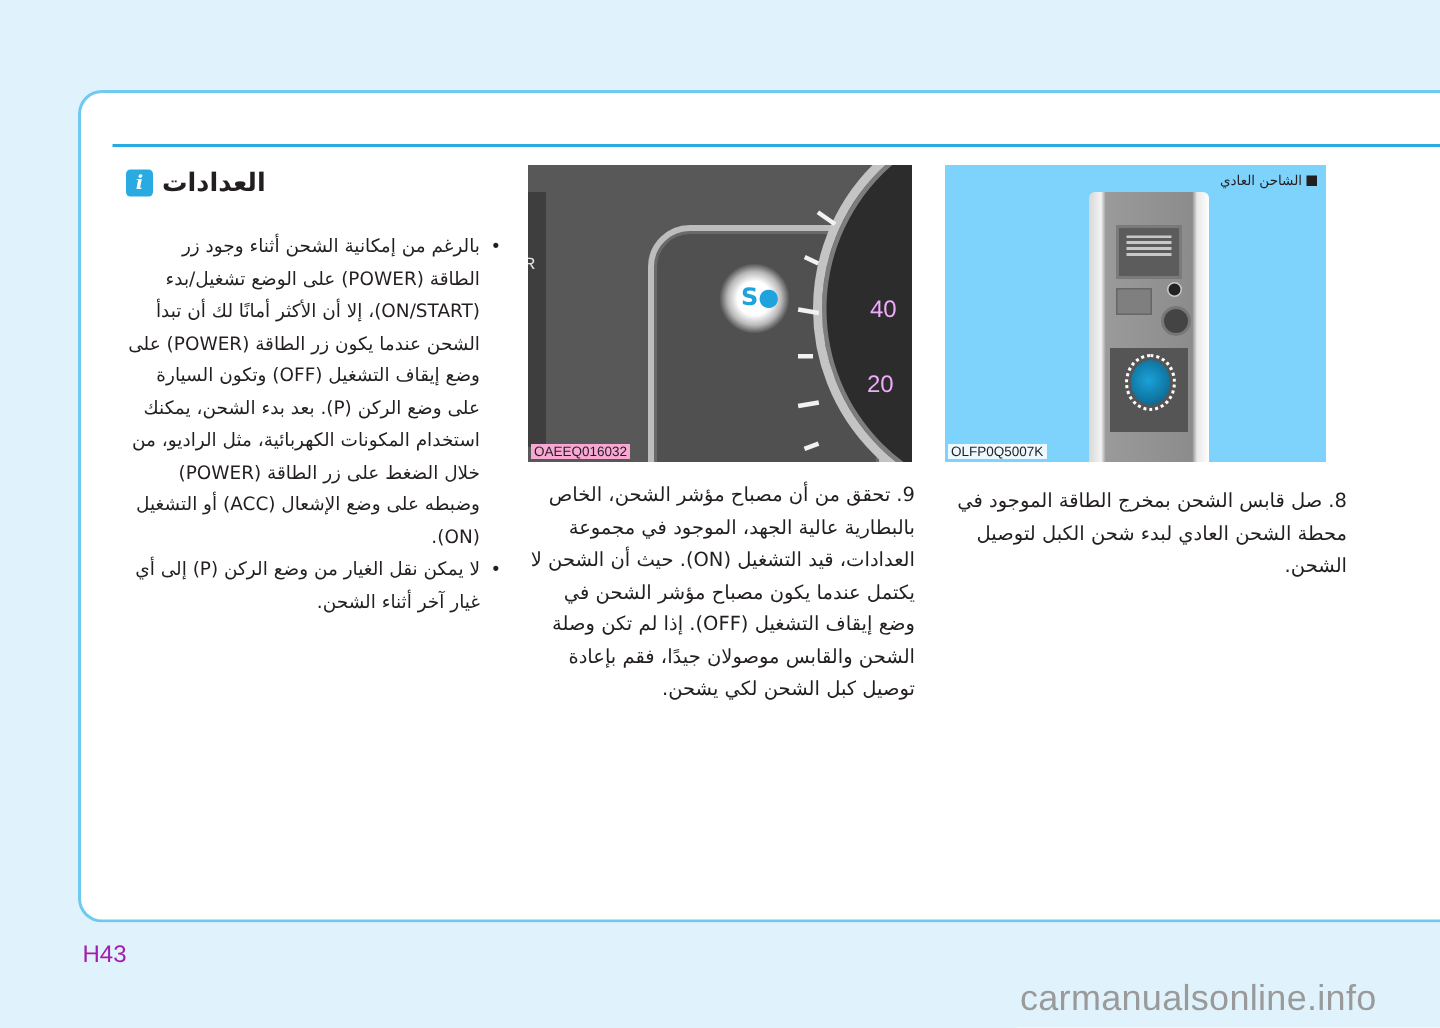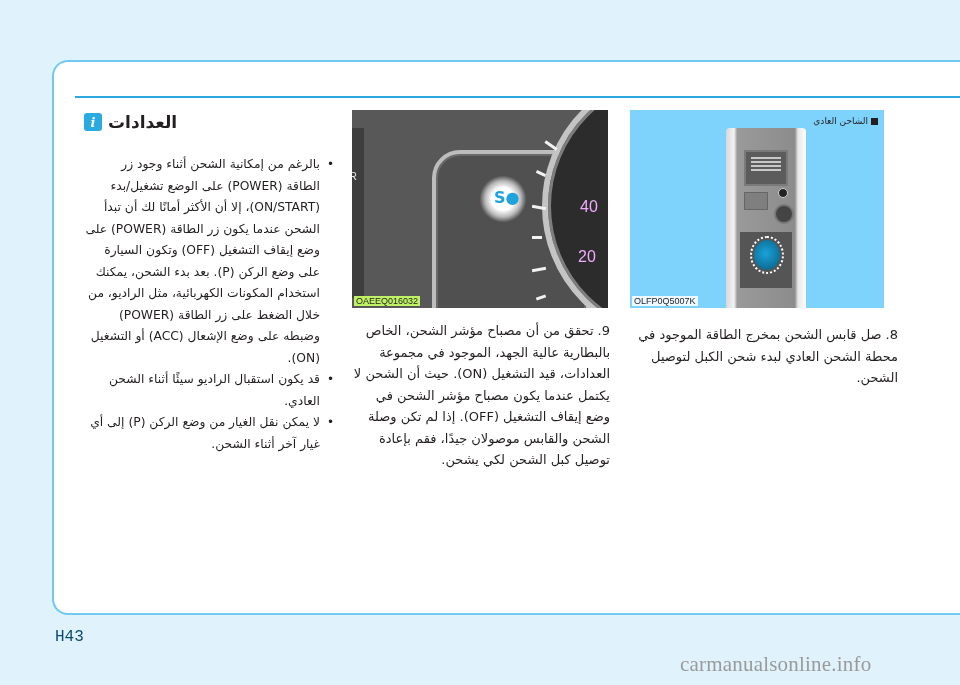--- a/index.html
+++ b/index.html
@@ -16,27 +16,27 @@
       border-right: none;
       border-radius: 16px 0 0 16px;
       box-sizing: border-box;
     }
     .header-rule {
       position: absolute; left: 75px; top: 96px; width: 885px; height: 2px;
       background: #29abe2;
     }
     .page-number {
       position: absolute; left: 55px; top: 628px;
-      font-family: Liberation Mono, monospace;
-      font-size: 16px; color: #0c4a6e;
+      font-family: Liberation Sans, sans-serif;
+      font-size: 16px; color: #a21caf;
     }
     .watermark {
       position: absolute; left: 680px; top: 652px;
-      font-family: Liberation Serif, serif;
-      font-size: 21px; color: #9a9a9a; letter-spacing: 0.2px; text-align: right;
+      font-family: Liberation Sans, sans-serif;
+      font-size: 24px; color: #9a9a9a; letter-spacing: 0.2px; text-align: right;
     }
 
     
     .fig1 {
       position: absolute; left: 630px; top: 110px; width: 254px; height: 198px;
       background: #7dd3fc; overflow: hidden;
     }
     .fig1 .caption {
       position: absolute; right: 6px; top: 6px; direction: rtl;
       font-family: "DejaVu Sans", sans-serif; font-size: 9px; color: #231f20;
@@ -86,21 +86,21 @@
       position: absolute; left: 190px; top: -40px; width: 260px; height: 260px; border-radius: 50%;
       border: 6px solid #c4c4c4; background: #2c2c2c; box-shadow: inset 0 0 0 3px #7d7d7d;
     }
     .fig2 .tick { position: absolute; height: 3px; background: #f2f2f2; }
     .fig2 .num { position: absolute; color: #f0abfc; font-family: "Liberation Sans", sans-serif; font-size: 16px; }
     .fig2 .burst {
       position: absolute; left: 128px; top: 66px; width: 46px; height: 46px;
       background: radial-gradient(circle,#ffffff 0%,#ffffff 35%,rgba(255,255,255,0.6) 55%,rgba(255,255,255,0) 72%);
     }
     .fig2 .plug { position: absolute; left: 142px; top: 78px; color: #20a3dd; font-family: "DejaVu Sans", sans-serif; font-size: 16px; font-weight: bold; }
-    .fig2 .fig-code { background: #bef264; }
+    .fig2 .fig-code { background: #f9a8d4; }
 
     
     .rtl { direction: rtl; text-align: right; font-family: "DejaVu Sans", sans-serif; }
     .step {
       position: absolute; font-size: 13px; line-height: 21.5px;
     }
     .step .num-lbl { margin-left: 4px; }
     .step8 { left: 630px; top: 324px; width: 268px; }
     .step9 { left: 348px; top: 320px; width: 262px; }
 
@@ -167,19 +167,18 @@
   <span class="num-lbl">9.</span><span>تحقق من أن مصباح مؤشر الشحن، الخاص بالبطارية عالية الجهد، الموجود في مجموعة العدادات، قيد التشغيل (ON). حيث أن الشحن لا يكتمل عندما يكون مصباح مؤشر الشحن في وضع إيقاف التشغيل (OFF). إذا لم تكن وصلة الشحن والقابس موصولان جيدًا، فقم بإعادة توصيل كبل الشحن لكي يشحن.</span>
 </div>
 
 <div class="info rtl">
   <div class="info-title">
     <span class="info-icon">i</span>
     <span>العدادات</span>
   </div>
   <ul>
     <li>بالرغم من إمكانية الشحن أثناء وجود زر الطاقة (POWER) على الوضع تشغيل/بدء (ON/START)، إلا أن الأكثر أمانًا لك أن تبدأ الشحن عندما يكون زر الطاقة (POWER) على وضع إيقاف التشغيل (OFF) وتكون السيارة على وضع الركن (P). بعد بدء الشحن، يمكنك استخدام المكونات الكهربائية، مثل الراديو، من خلال الضغط على زر الطاقة (POWER) وضبطه على وضع الإشعال (ACC) أو التشغيل (ON).</li>
-    <li>قد يكون استقبال الراديو سيئًا أثناء الشحن العادي.</li>
     <li>لا يمكن نقل الغيار من وضع الركن (P) إلى أي غيار آخر أثناء الشحن.</li>
   </ul>
 </div>
 
 <div class="page-number">H43</div>
 <div class="watermark">carmanualsonline.info</div>
 
 </body></html>

